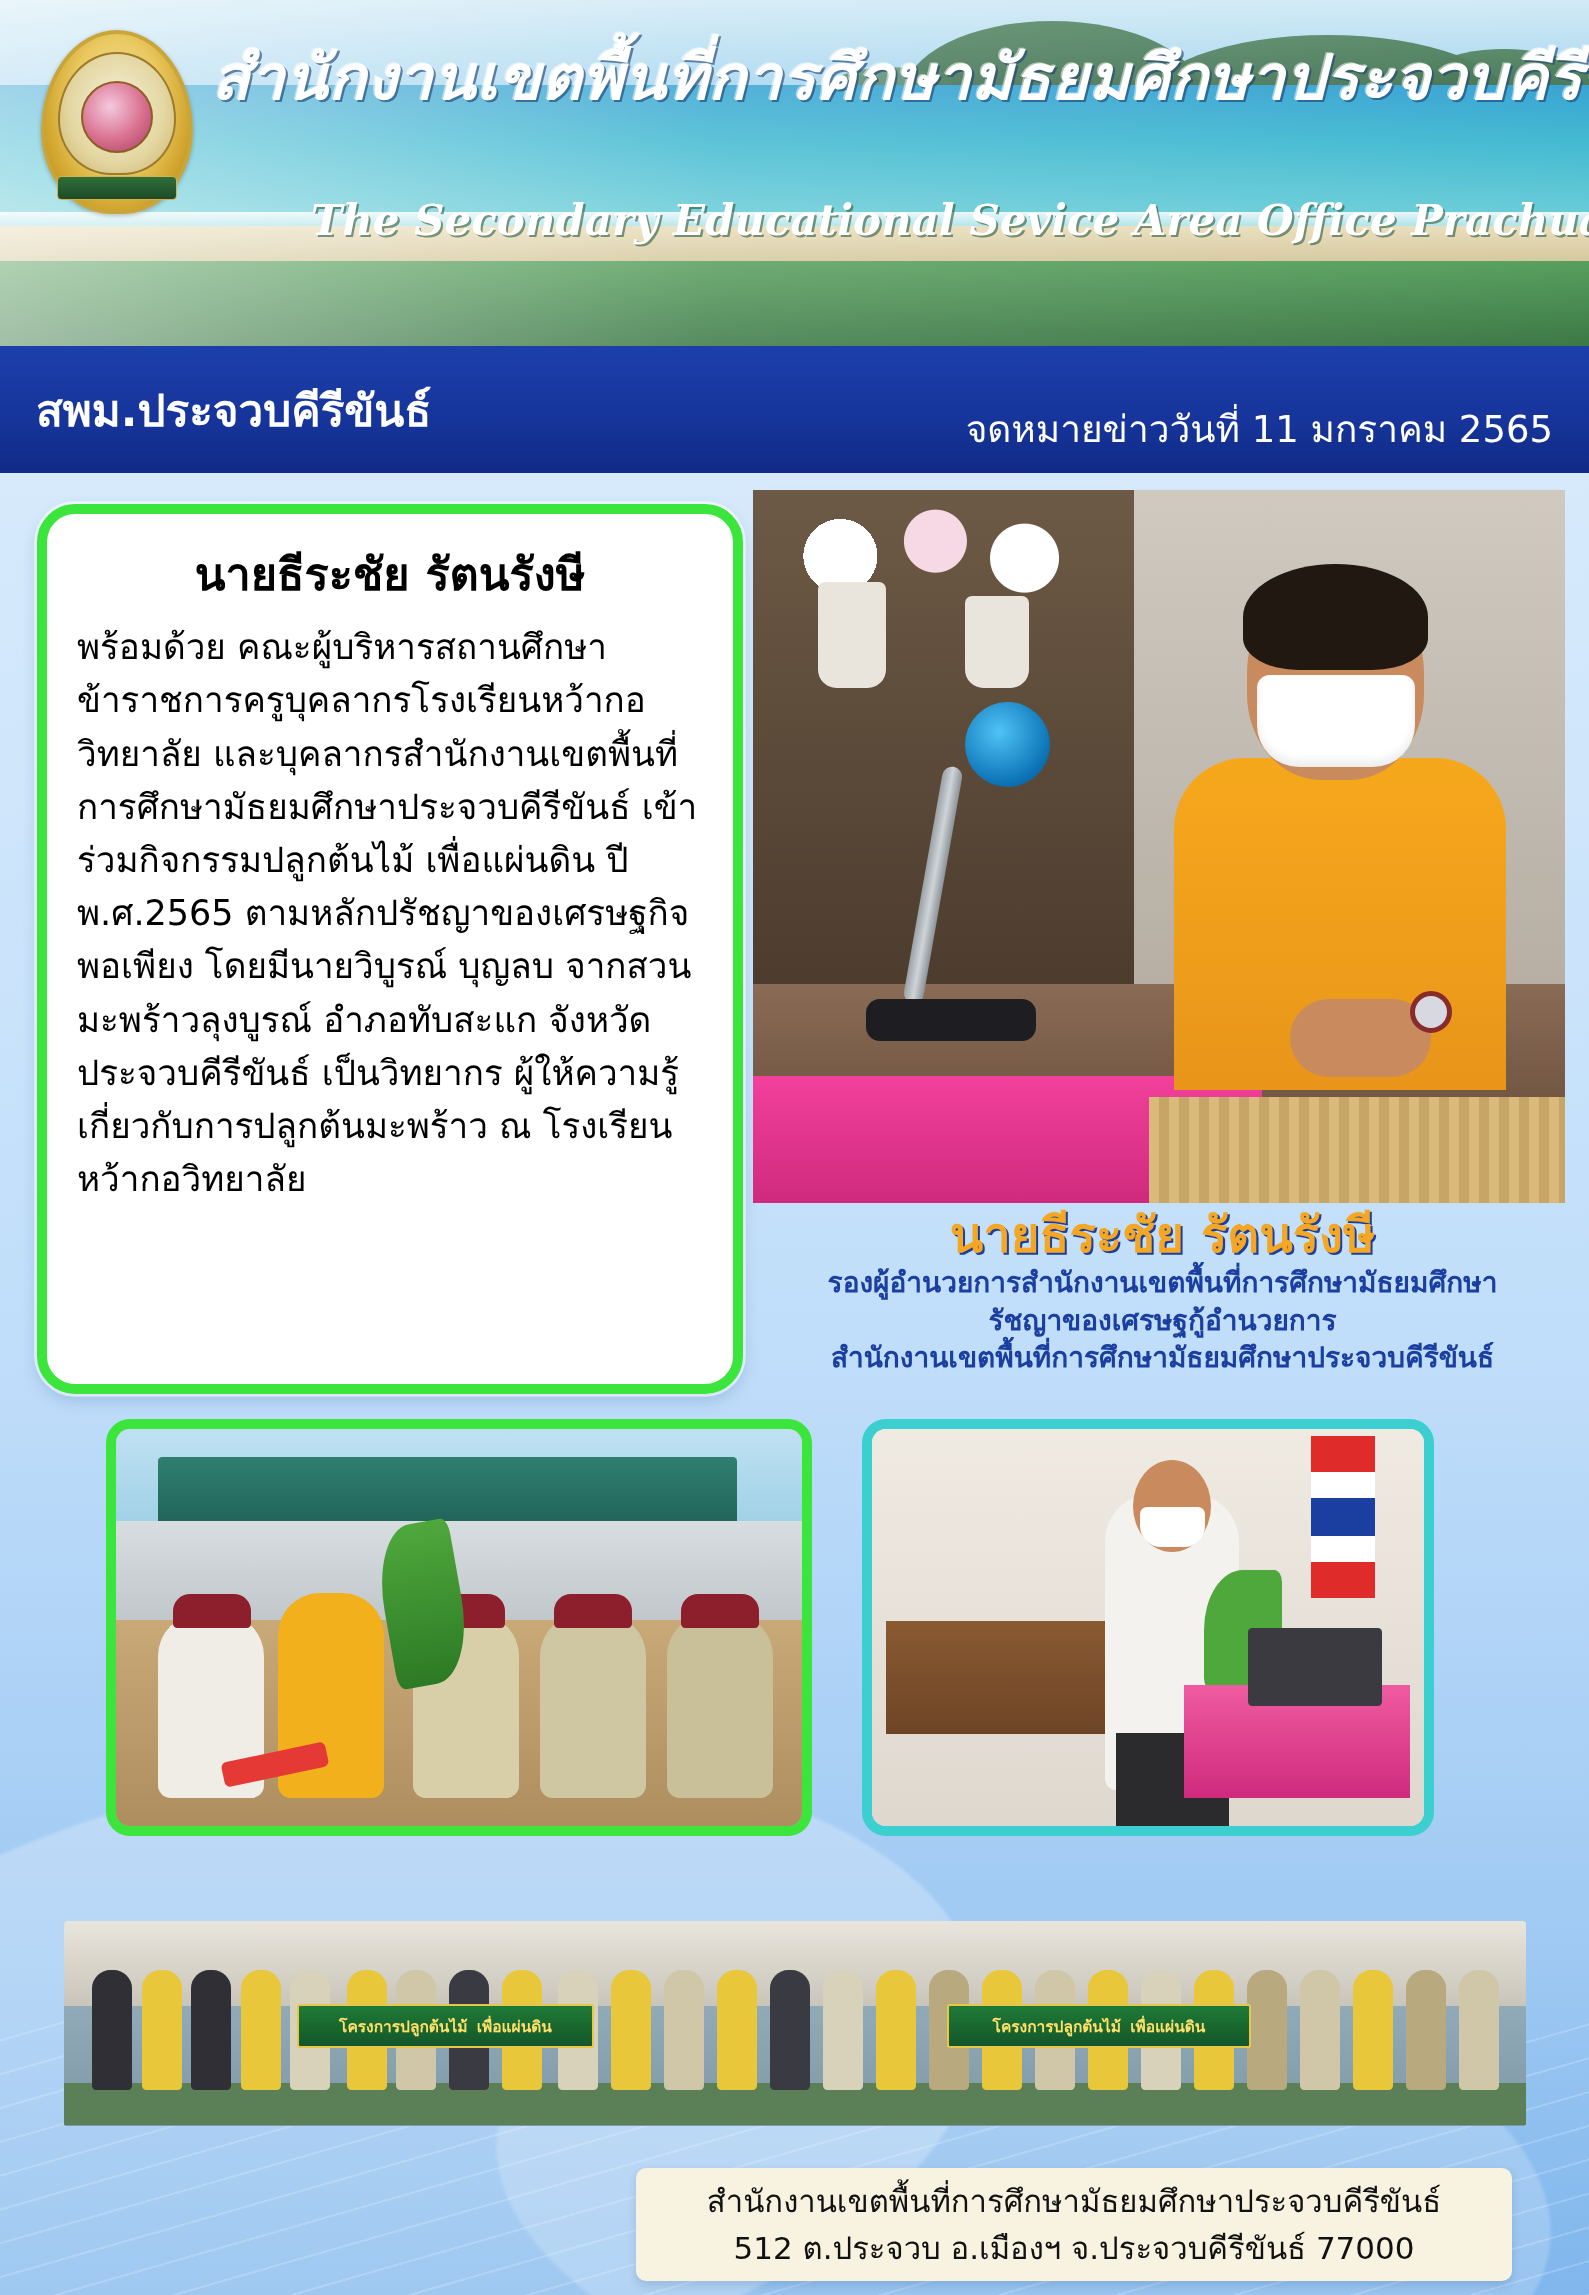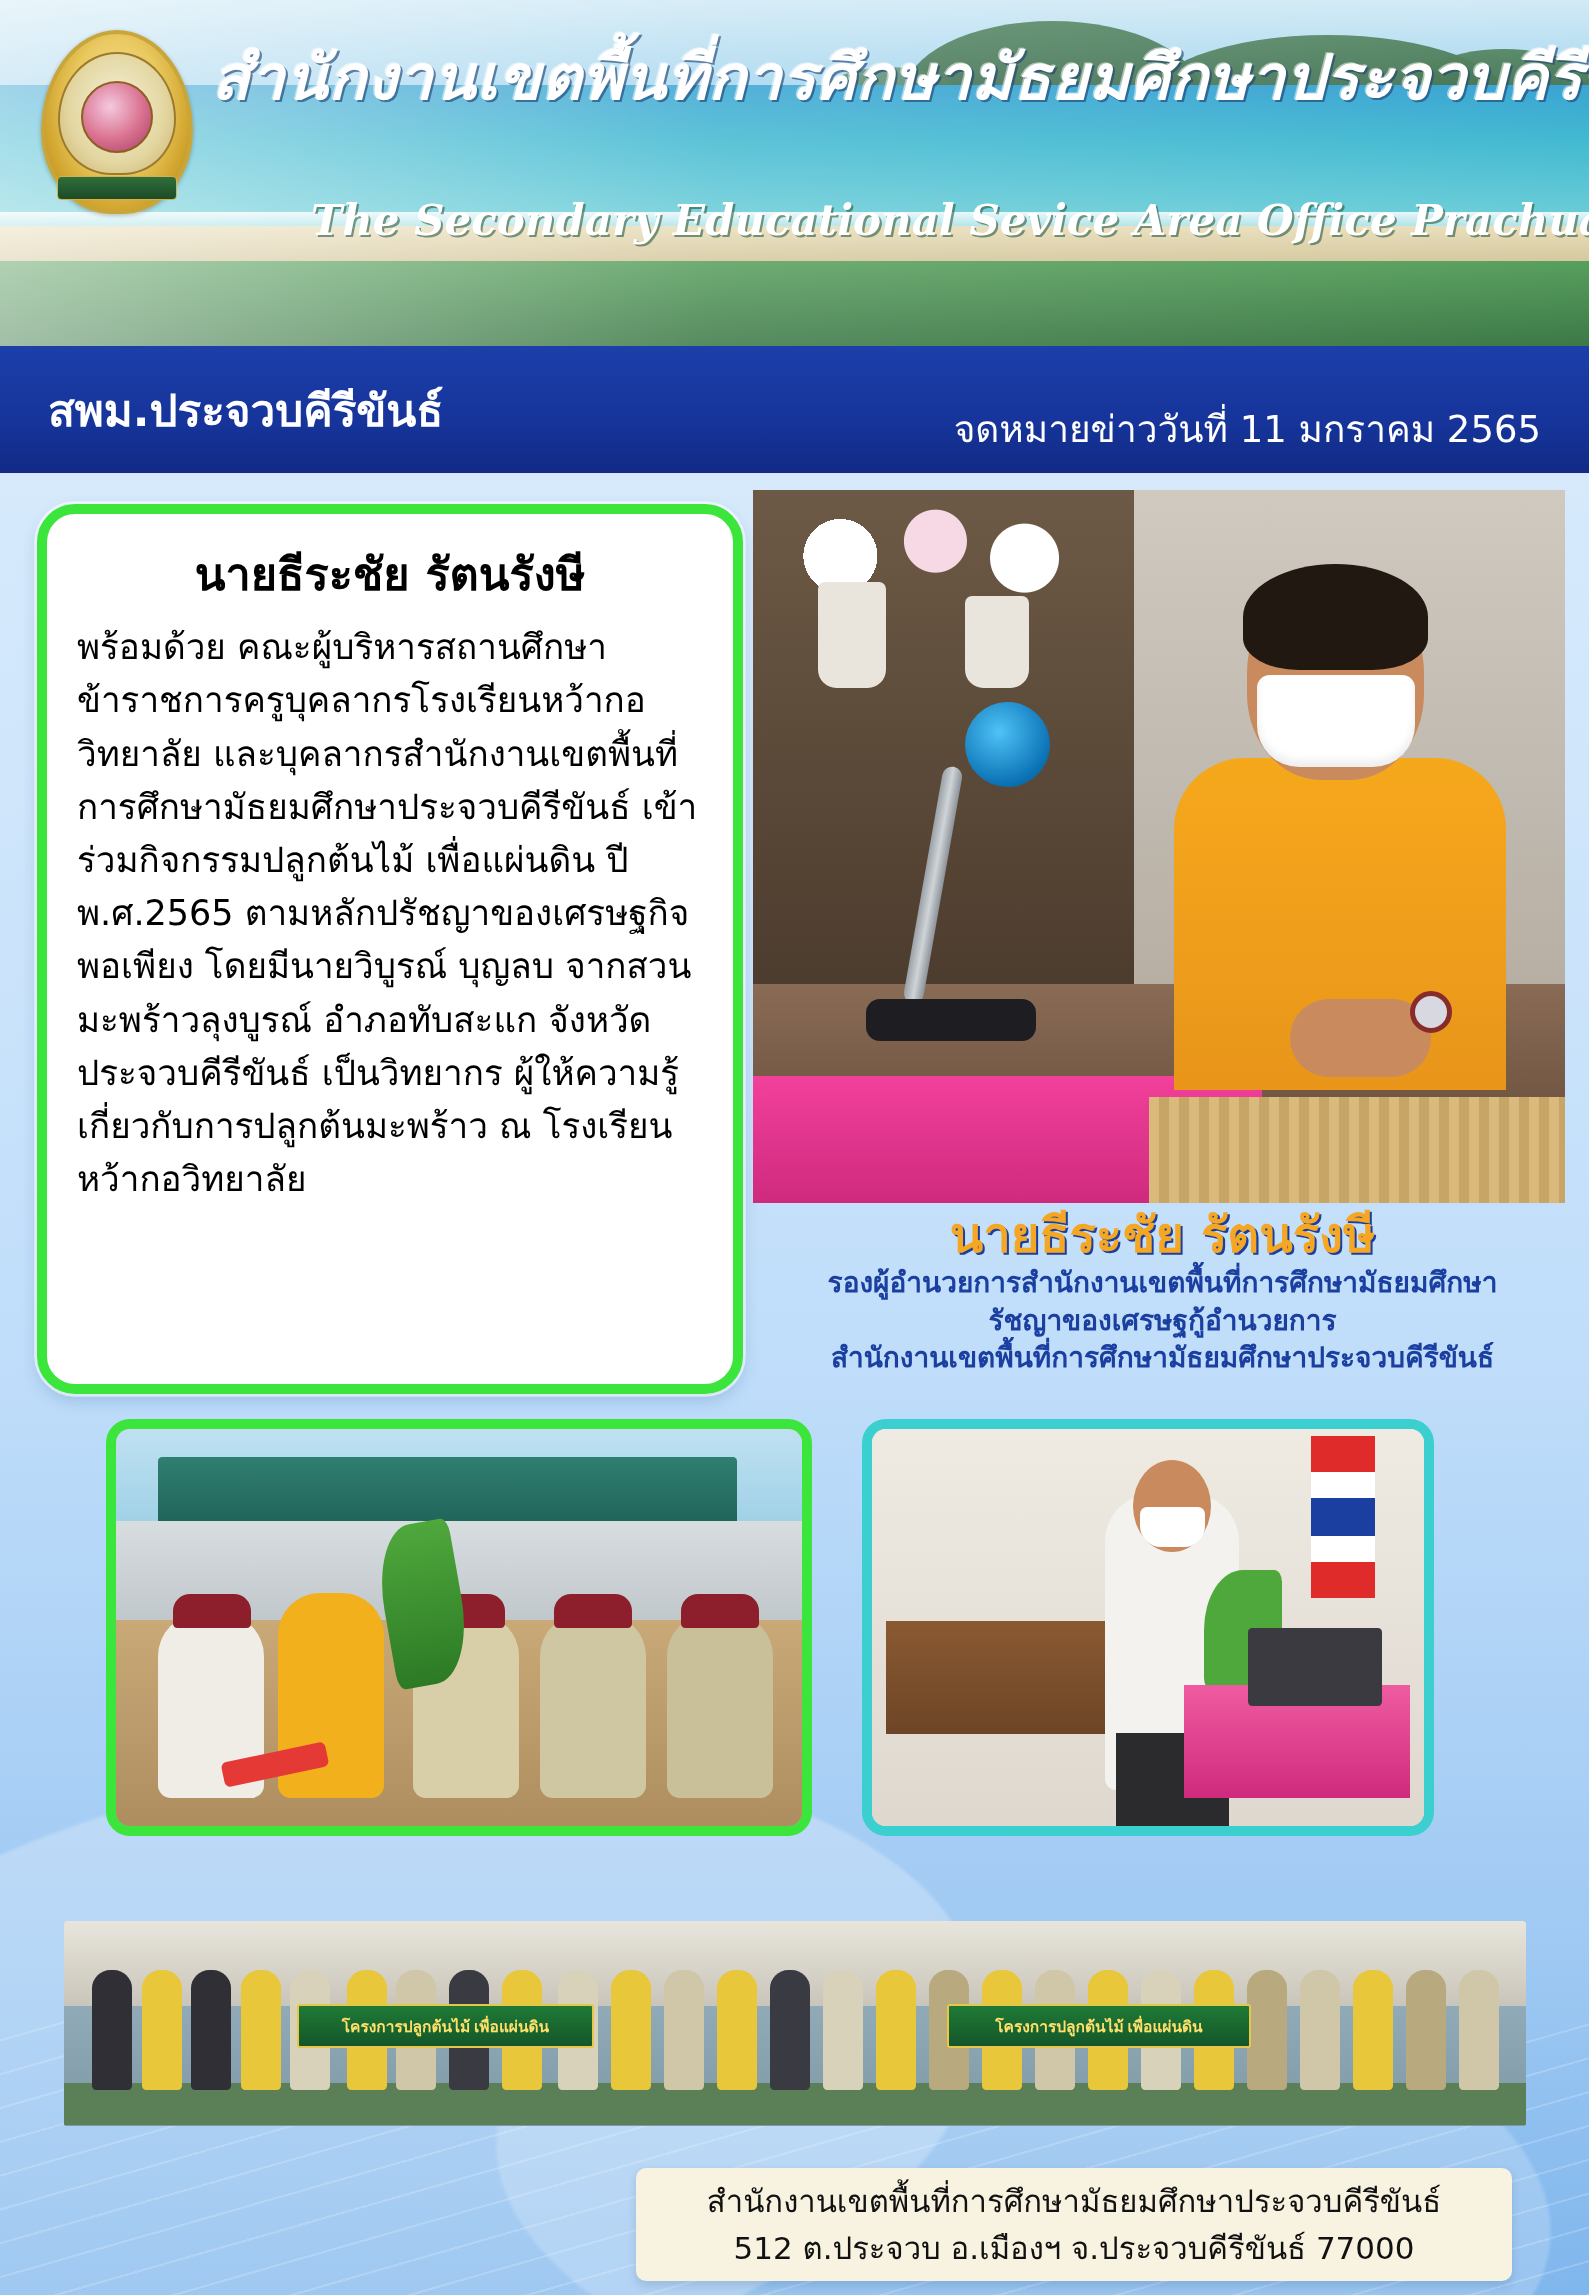--- a/index.html
+++ b/index.html
@@ -120,21 +120,21 @@
     text-shadow: 2.1px 2.1px 0 rgba(40,90,60,0.6);
     white-space: nowrap;
   }
 
   
   .titlebar {
     position: relative;
     width: 1589px; height: 127px;
     background: linear-gradient(180deg,#1c3faa 0%, #16349a 60%, #102a85 100%);
     display: flex; align-items: center; justify-content: space-between;
-    padding: 0 48px;
+    padding: 0 36px;
   }
   .titlebar .left {
     font-family: "DejaVu Sans", sans-serif;
     font-size: 44px; font-weight: bold; color: #ffffff;
   }
   .titlebar .right {
     font-family: "DejaVu Sans", sans-serif;
     font-size: 37px; color: #ffffff;
     align-self: flex-end; margin-bottom: 15.5px;
   }
@@ -314,21 +314,21 @@
     border-radius: 2.8px;
   }
   .pw-bldg { position:absolute; left:0; top:0; width:100%; height:85px; background: linear-gradient(180deg,#e8e5dc,#c9c5ba); }
   .pw-ground { position:absolute; left:0; top:162px; width:100%; height:42px; background:#5b7f57; }
   .pw-row { position:absolute; left:0; top:49px; width:100%; height:120px; }
   .pw-p { position:absolute; top:0; width:40px; height:120px; border-radius:18.4px 18.4px 4.2px 4.2px; }
   .pw-banner {
     position:absolute; top:83px; height:44px;
     background: linear-gradient(180deg,#1f7a35,#14562a);
     border:2.1px solid #e7c74a; border-radius:2.8px;
-    color:#ffe06a; font-family:Liberation Serif, serif; font-weight:bold;
+    color:#ffe06a; font-family:Liberation Mono, monospace; font-weight:bold;
     font-size:15.5px; display:flex; align-items:center; justify-content:center;
     text-align:center; padding: 0 4.2px;
   }
   .pw-banner.b1 { left: 233px; width: 297px; }
   .pw-banner.b2 { left: 883px; width: 304px; }
 
   
   .footer-box {
     position:absolute; left: 636px; top: 1695px;
     width: 876px; height: 113px;

